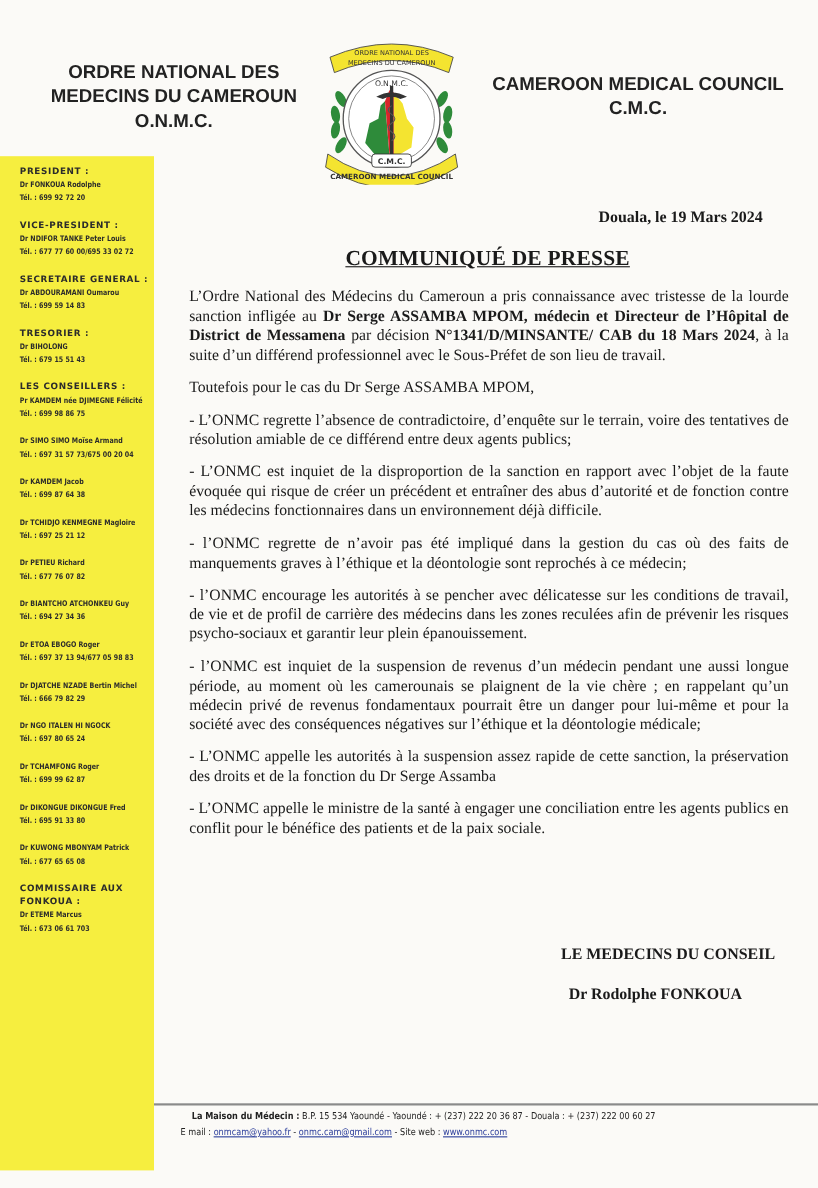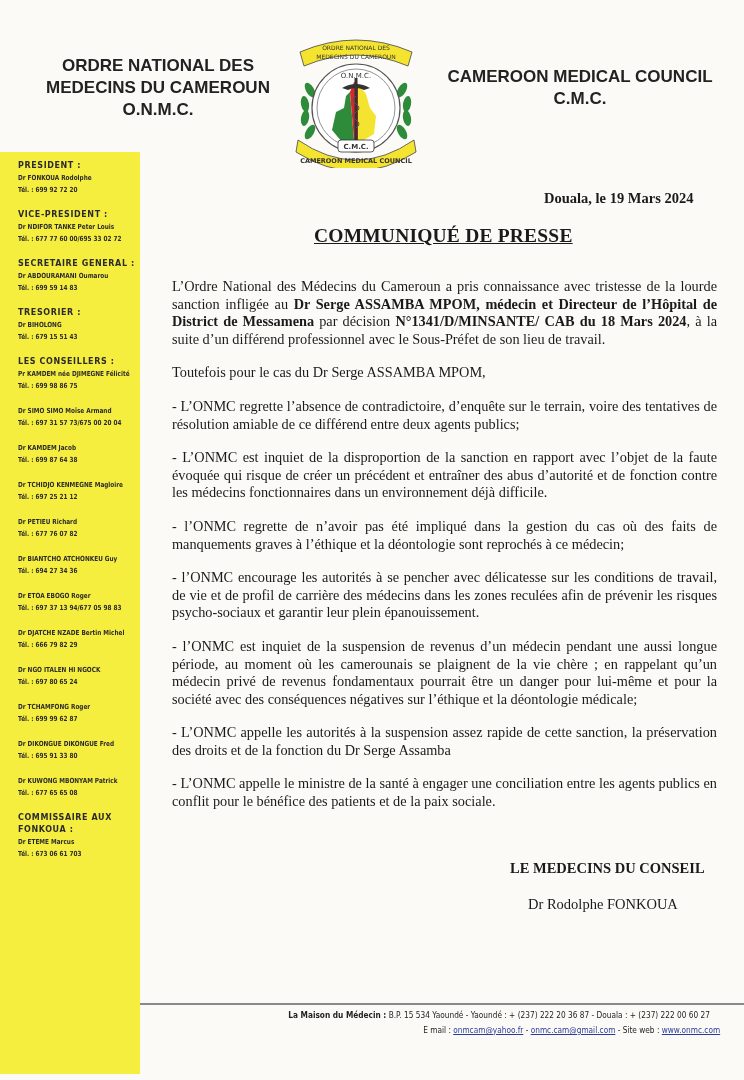--- a/index.html
+++ b/index.html
@@ -1,33 +1,33 @@
 <!DOCTYPE html>
 <html><head>
 <meta charset="utf-8">
 <style>
   html, body { margin:0; padding:0; }
   body { width:744px; height:1080px; background:#fbfaf7; position:relative; overflow:hidden; font-family:"Liberation Serif", serif; color:#1a1a1a; }
-  .sidebar { position:absolute; left:0; top:152px; width:140px; height:922px; background:#f6ee3f; }
+  .sidebar { position:absolute; left:0; top:142px; width:140px; height:922px; background:#f6ee3f; }
   .sidebar-inner { position:absolute; left:18px; top:8px; width:120px; font-family:"DejaVu Sans", sans-serif; font-size:7.2px; line-height:12px; color:#2b2b2b; font-weight:bold; }
   .sb-heading { font-size:8px; letter-spacing:0.6px; margin-top:0; }
   .sb-name, .sb-tel { font-size:7px; font-weight:bold; transform:scaleX(0.82); transform-origin:left; white-space:nowrap; }
   .sb-tel { margin-bottom:13px; }
   .hdr-left { position:absolute; left:38px; top:55px; width:240px; text-align:center; font-family:"Liberation Sans", sans-serif; font-weight:bold; font-size:17px; line-height:22px; color:#222; }
   .hdr-right { position:absolute; left:430px; top:66px; width:300px; text-align:center; font-family:"Liberation Sans", sans-serif; font-weight:bold; font-size:17px; line-height:22px; color:#222; }
   .logo { position:absolute; left:292px; top:30px; width:128px; height:138px; }
   .date { position:absolute; left:524px; top:190px; font-weight:bold; font-size:14.5px;margin-left:20px; }
   .title { position:absolute; left:314px; top:225px; font-weight:bold; font-size:19.5px; text-decoration:underline; letter-spacing:0.2px; }
   .body { position:absolute; left:172px; top:262px; width:545px; font-size:14.3px; line-height:17.6px; text-align:justify; }
   .body p { margin:0 0 8px 0; }
-  .body p.gap { margin-bottom:12px;margin-top:16px; }
+  .body p.gap { margin-bottom:12px; }
   .sig { position:absolute; left:510px; top:860px; font-weight:bold; font-size:14.5px; }
-  .sig2 { position:absolute; left:528px; top:896px; font-weight:normal; font-size:14.5px; }
+  .sig2 { position:absolute; left:517px; top:896px; font-weight:bold; font-size:14.5px; }
   .rule { position:absolute; left:140px; top:1003px; width:604px; height:2px; background:#8a8a8a; }
-  .footer { position:absolute; left:140px; top:1008px; width:604px; text-align:right; font-family:"DejaVu Sans", sans-serif; font-size:8.6px; line-height:15px; color:#222; }
+  .footer { position:absolute; left:140px; top:1008px; width:604px; text-align:left; font-family:"DejaVu Sans", sans-serif; font-size:8.6px; line-height:15px; color:#222; }
   .footer .l1 b { font-weight:bold; }
   .footer a { color:#2a3c9a; text-decoration:underline; }
   .footer .cond { display:inline-block; transform:scaleX(0.86); white-space:nowrap; }
 </style>
 </head>
 <body>
 
 <div class="sidebar">
   <div class="sidebar-inner" id="sb">
       <div class="sb-heading">PRESIDENT :</div>

